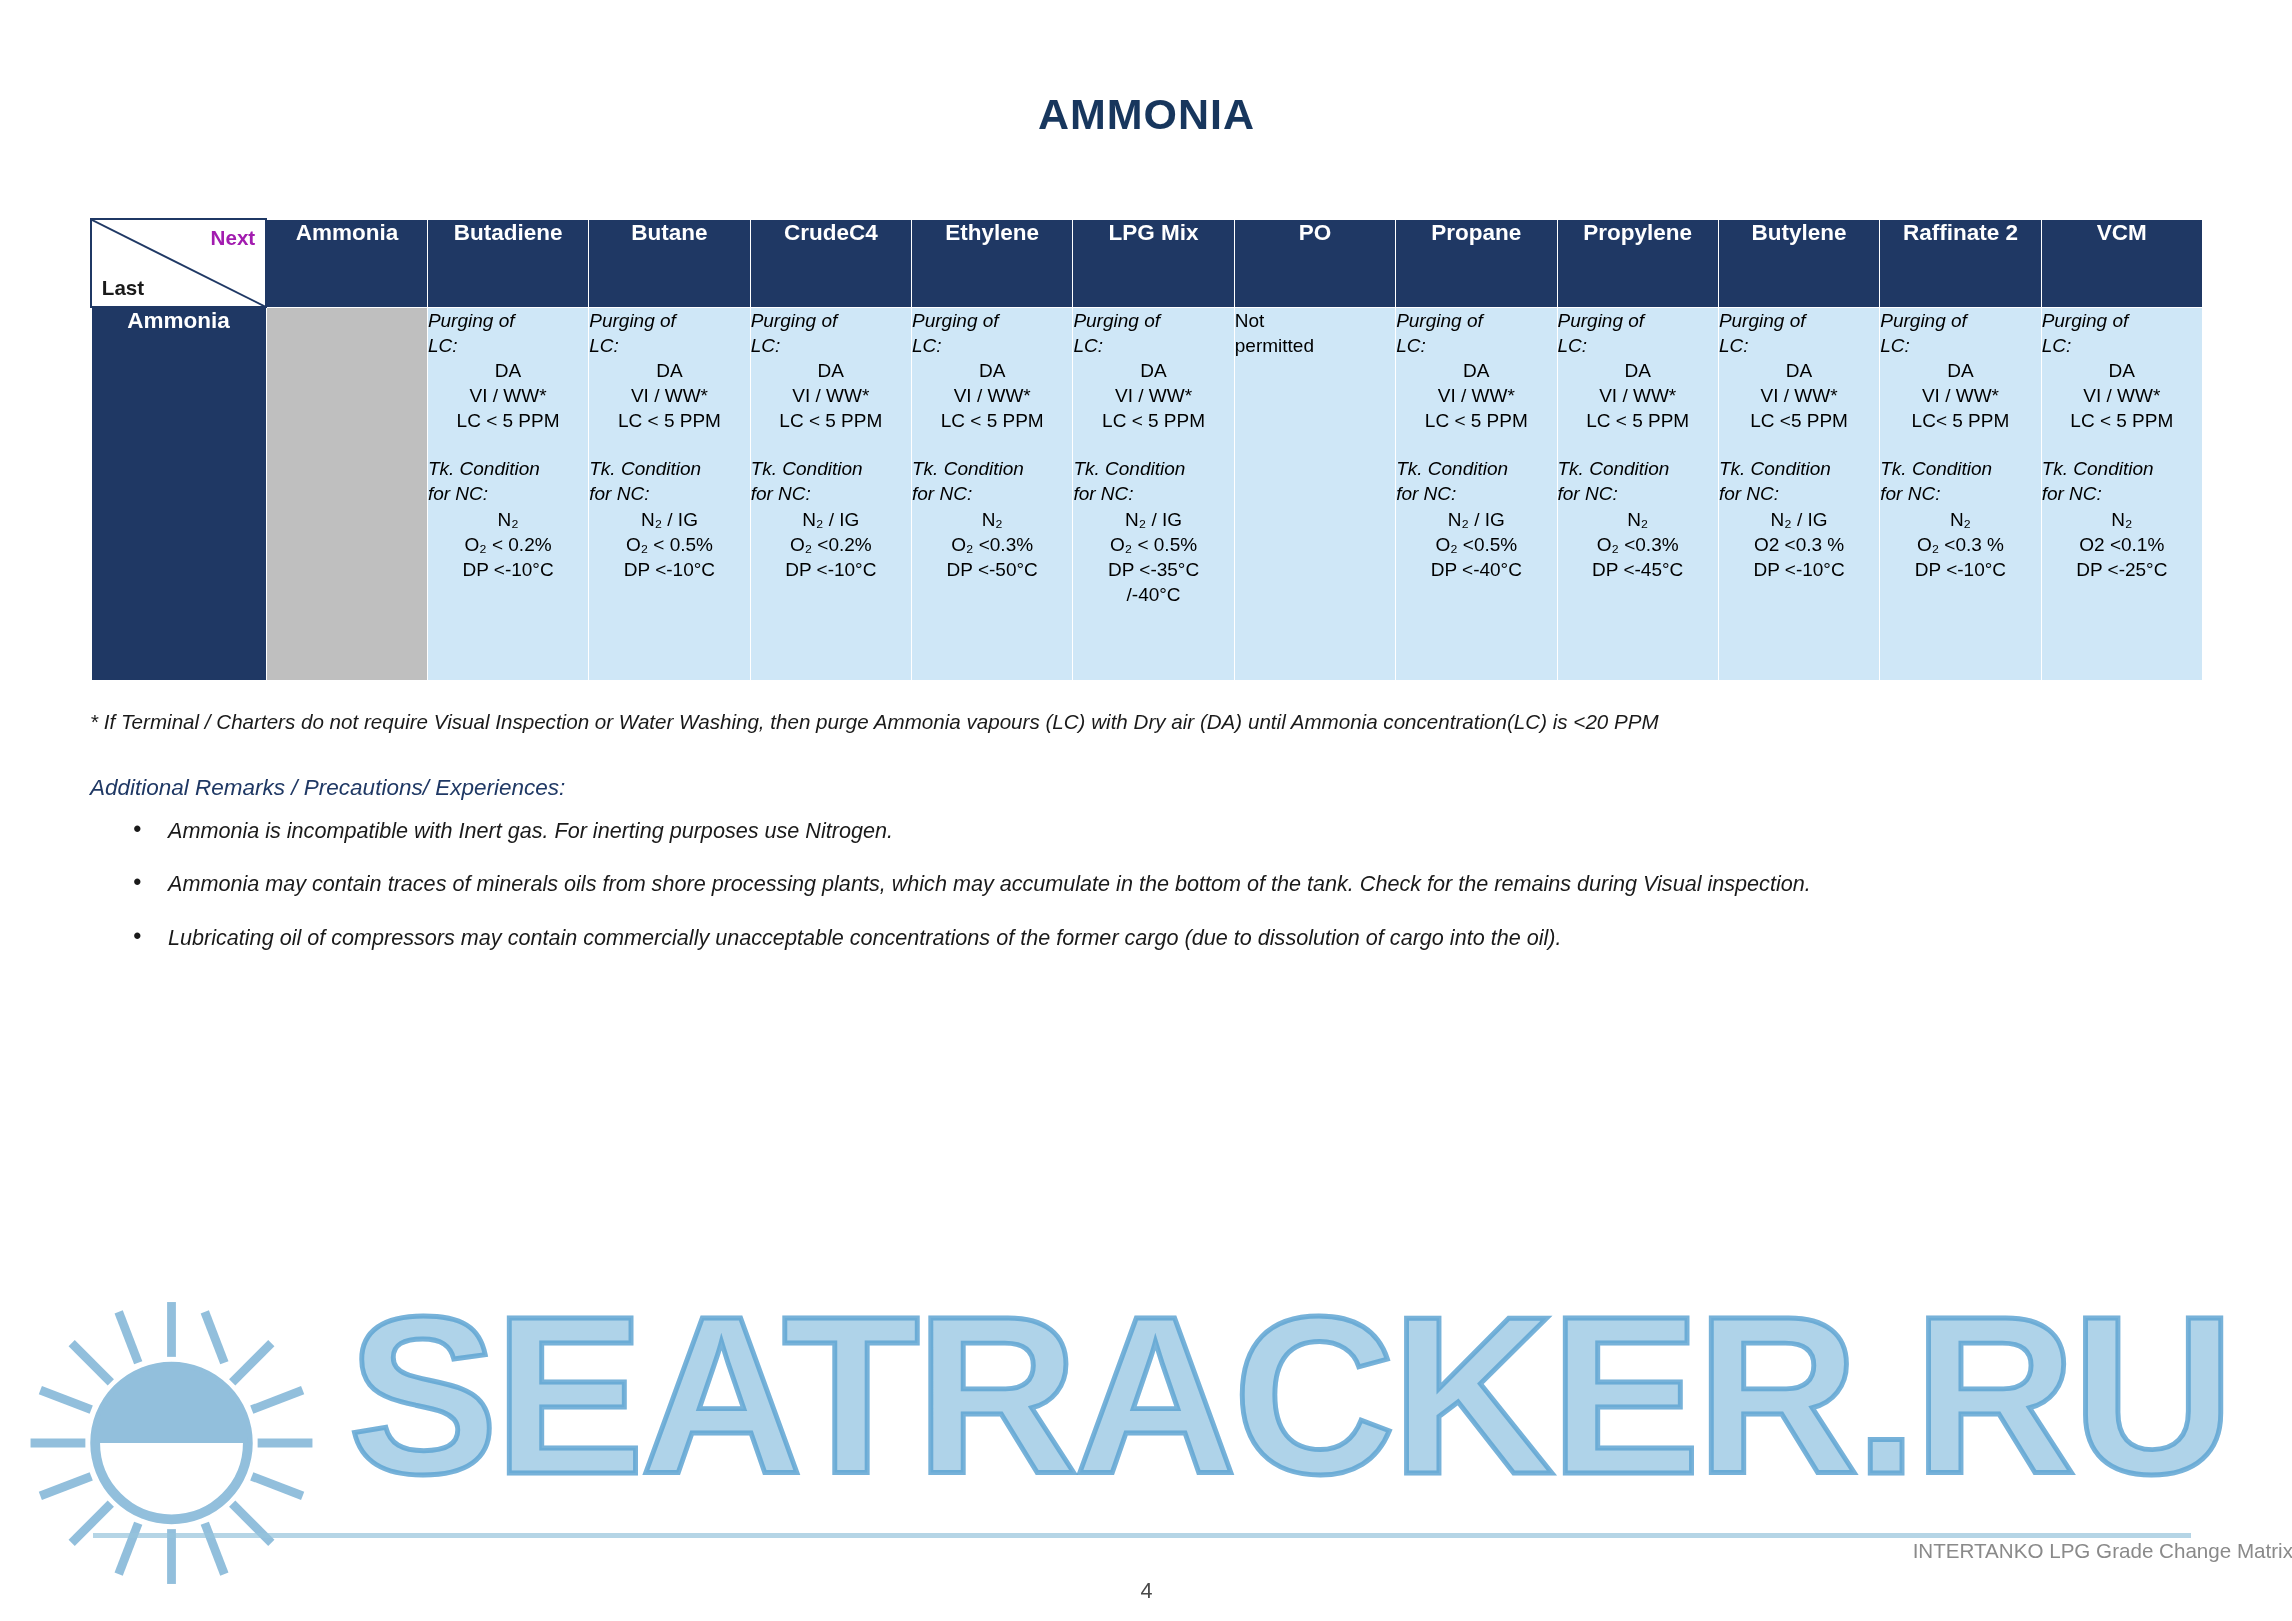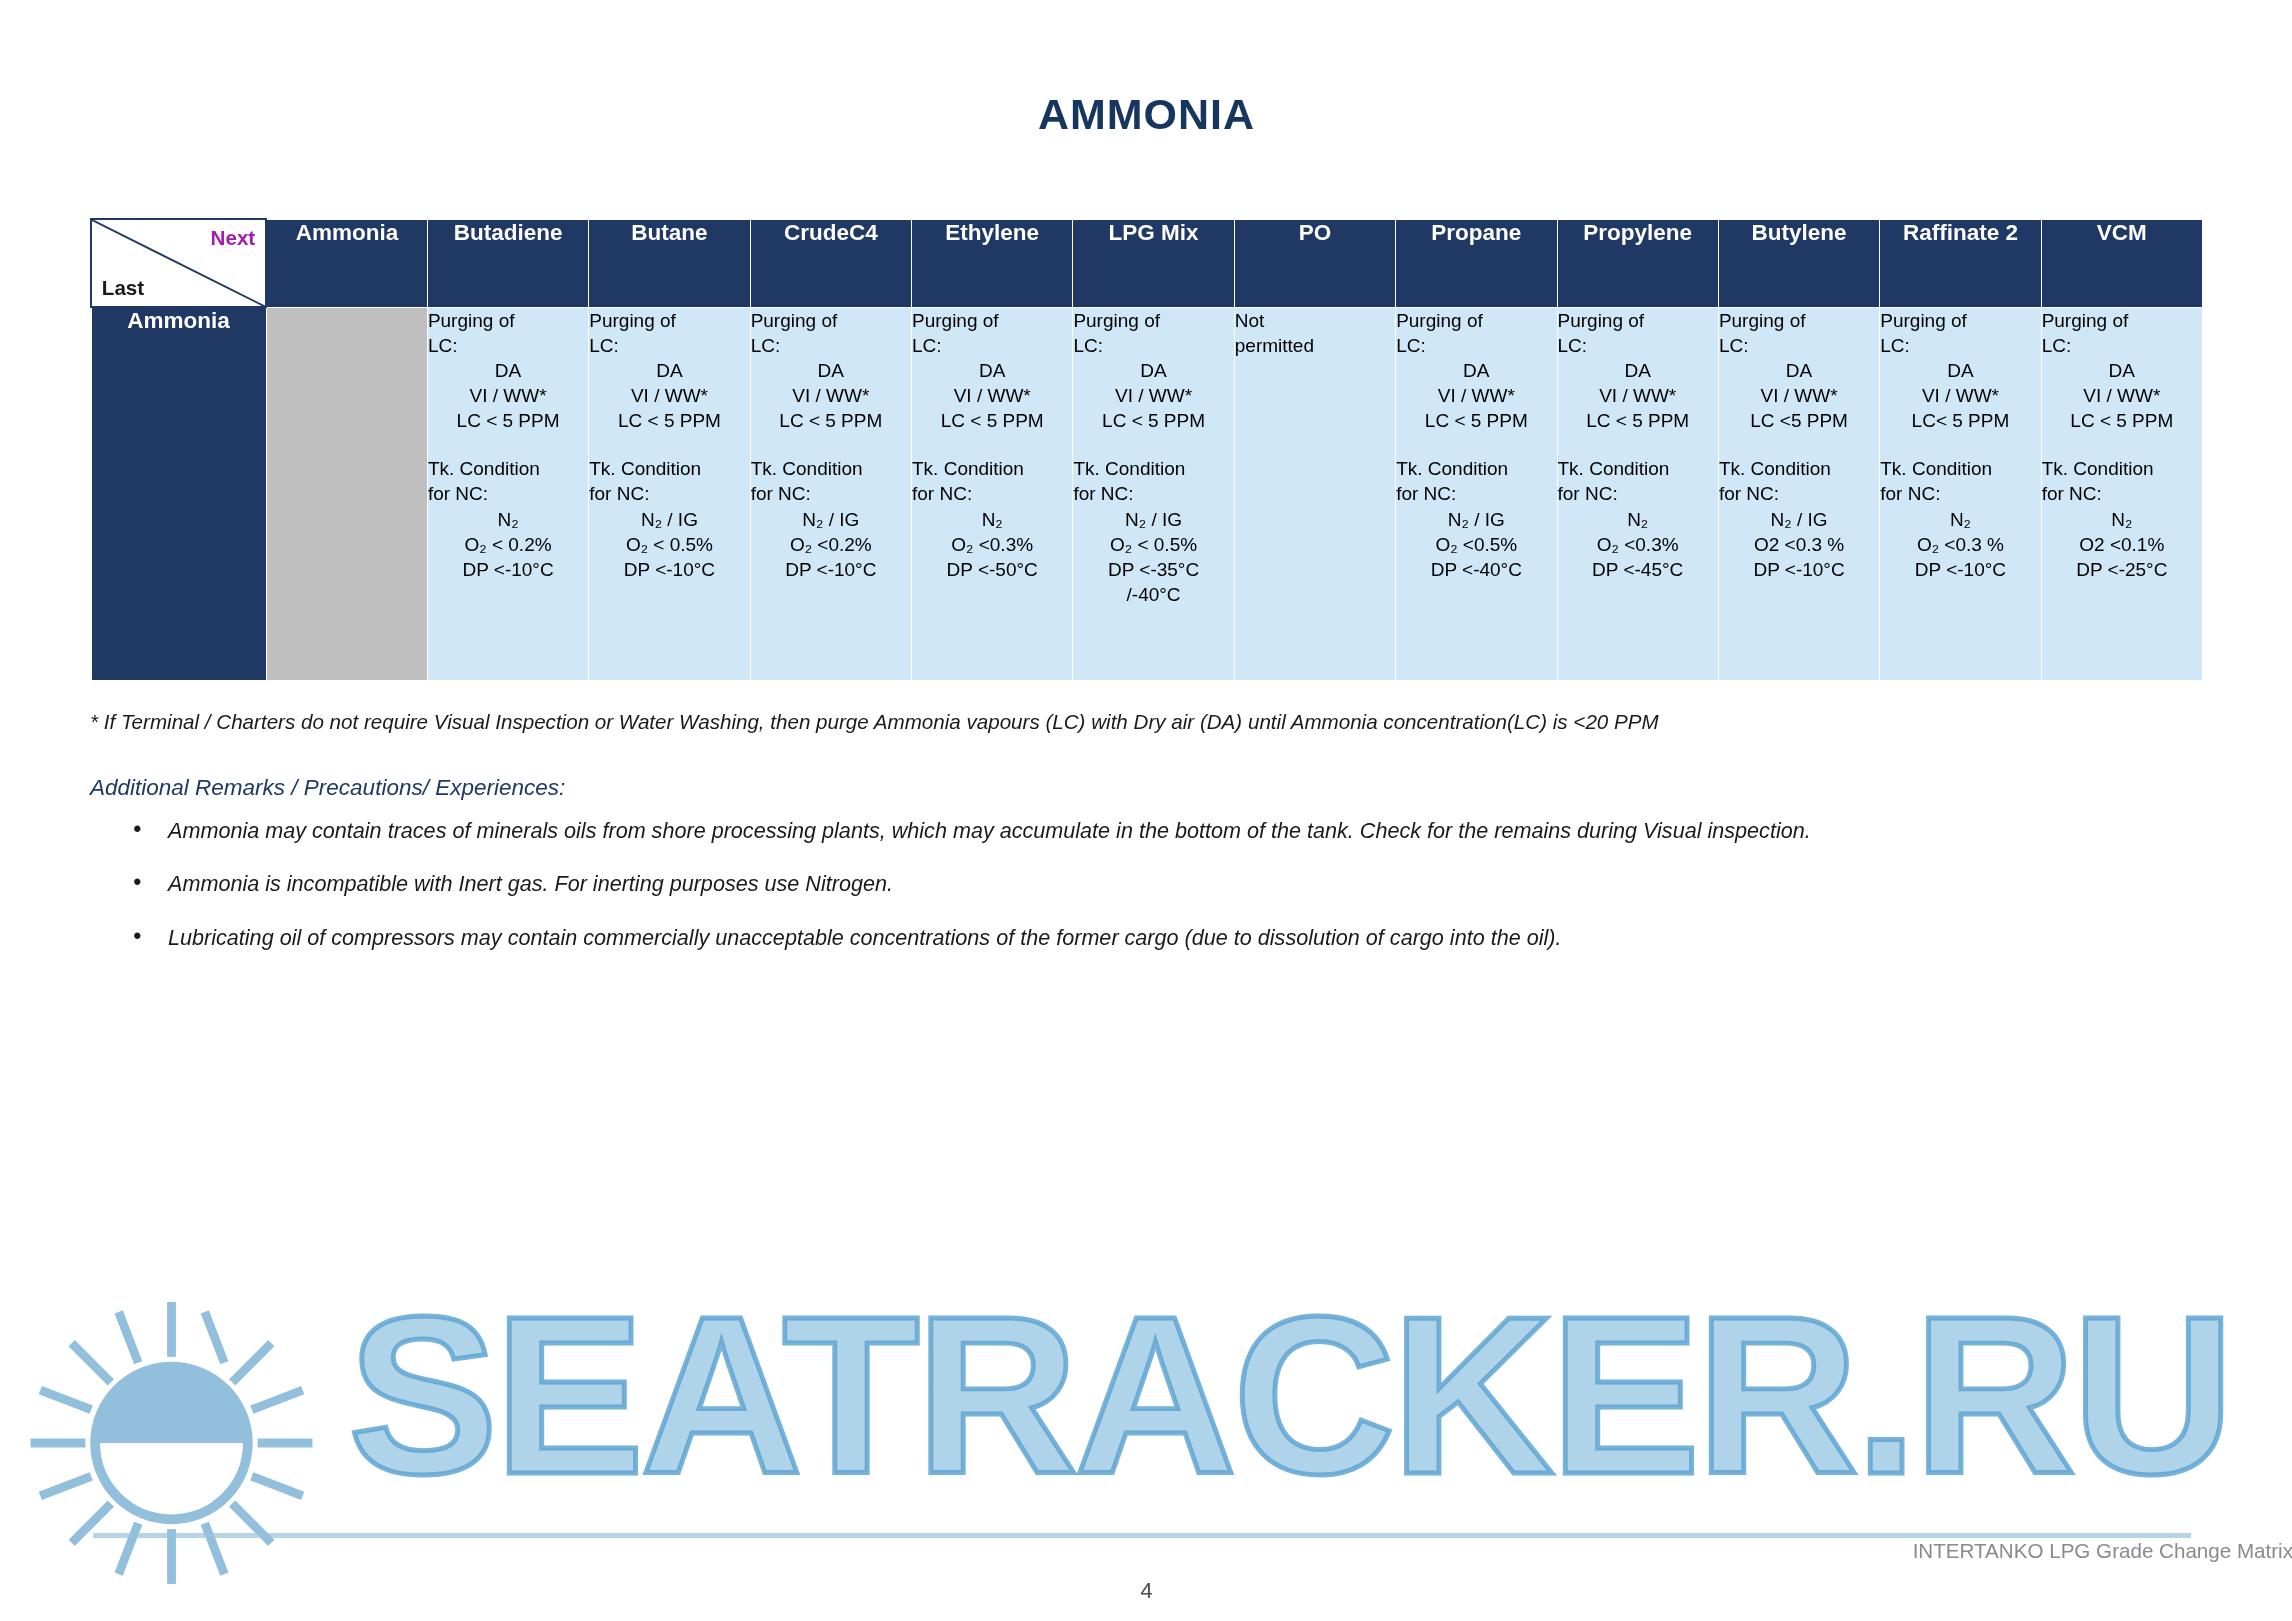--- a/index.html
+++ b/index.html
@@ -100,20 +100,21 @@
     font-size: 19px;
     line-height: 1.32;
     padding: 9.8px 7.8px 11.8px 9.8px;
     color: #000000;
     height: 372px;
   }
   td.cell.blocked {
     background: #bfbfbf;
   }
   td.cell .it {
+    font-style: italic;
   }
   td.cell .ctr {
     text-align: center;
   }
   td.cell .gap {
     height: 23.5px;
   }
   .footnote {
     position: absolute;
     top: 698px;
@@ -381,22 +382,22 @@
             </td>
           </tr>
         </tbody>
     </table>
   </div>
 
   <div class="footnote">* If Terminal / Charters do not require Visual Inspection or Water Washing, then purge Ammonia vapours (LC) with Dry air (DA) until Ammonia concentration(LC) is &lt;20 PPM</div>
 
   <div class="remarks-title">Additional Remarks / Precautions/ Experiences:</div>
   <ul class="remarks">
+      <li>Ammonia is incompatible with Inert gas. For inerting purposes use Nitrogen.</li>
       <li>Ammonia may contain traces of minerals oils from shore processing plants, which may accumulate in the bottom of the tank. Check for the remains during Visual inspection.</li>
-      <li>Ammonia is incompatible with Inert gas. For inerting purposes use Nitrogen.</li>
       <li>Lubricating oil of compressors may contain commercially unacceptable concentrations of the former cargo (due to dissolution of cargo into the oil).</li>
     </ul>
 
   <div class="watermark">
     <svg class="wm-sun" width="323" height="294" viewBox="0 0 330 300">
       <g fill="#7fb4d6" opacity="0.85">
         <circle cx="165" cy="150" r="78" fill="none" stroke="#7fb4d6" stroke-width="10"></circle>
         <path d="M87 150 A78 78 0 0 1 243 150 Z" fill="#7fb4d6"></path>
         <g stroke="#7fb4d6" stroke-width="9">
           <line x1="165" y1="6" x2="165" y2="62"></line>

